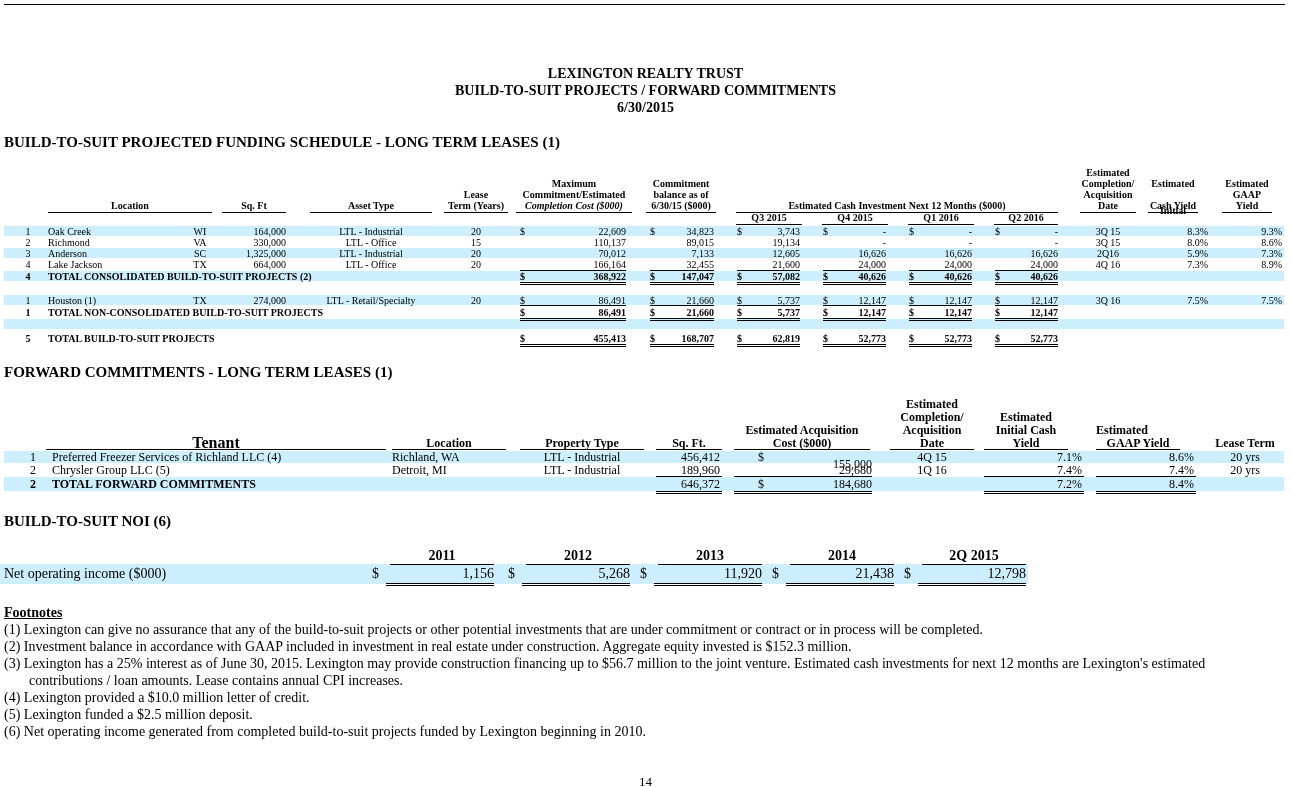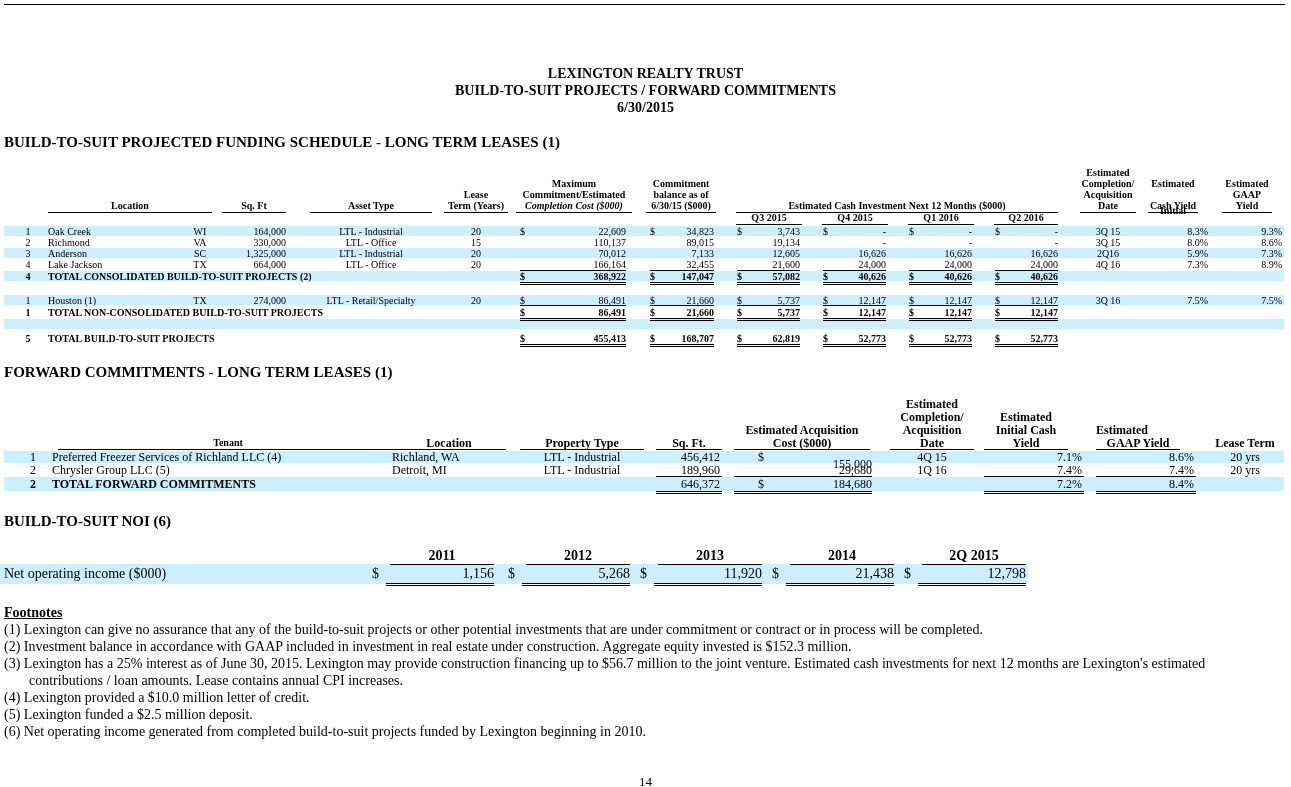--- a/index.html
+++ b/index.html
@@ -230,21 +230,21 @@
       <div class="cell t9 num b" style="left: 922px; top: 333px; width: 50px;">52,773</div>
       <div class="abs dline" style="left: 995px; top: 333px; width: 63px; height: 11px;"></div>
       <div class="cell t9 b" style="left: 995px; top: 333px;">$</div>
       <div class="cell t9 num b" style="left: 1008px; top: 333px; width: 50px;">52,773</div>
     </div>
 </div>
 
 <div class="abs section-title" style="top:364px;">FORWARD COMMITMENTS - LONG TERM LEASES (1)</div>
 
 <div id="fwd-table">
-  <div class="cell hdr ul t12" style="left:58px; top:437px; width:340px; font-size:10px; line-height:12px;">Tenant</div>
+  <div class="cell hdr ul t12" style="left:46px; top:437px; width:340px; font-size:16px; line-height:12px;">Tenant</div>
   <div class="cell hdr ul" style="left:392px; top:437px; width:114px; font-size:12px; line-height:12px;">Location</div>
   <div class="cell hdr ul" style="left:520px; top:437px; width:124px; font-size:12px; line-height:12px;">Property Type</div>
   <div class="cell hdr ul" style="left:656px; top:437px; width:66px; font-size:12px; line-height:12px;">Sq. Ft.</div>
   <div class="cell hdr" style="left:734px; top:424px; width:136px; font-size:12px; line-height:12px;">Estimated Acquisition</div>
   <div class="cell hdr ul" style="left:734px; top:437px; width:136px; font-size:12px; line-height:12px;">Cost ($000)</div>
   <div class="cell hdr" style="left:890px; top:398px; width:84px; font-size:12px; line-height:12px;">Estimated</div>
   <div class="cell hdr" style="left:890px; top:411px; width:84px; font-size:12px; line-height:12px;">Completion/</div>
   <div class="cell hdr" style="left:890px; top:424px; width:84px; font-size:12px; line-height:12px;">Acquisition</div>
   <div class="cell hdr ul" style="left:890px; top:437px; width:84px; font-size:12px; line-height:12px;">Date</div>
   <div class="cell hdr" style="left:984px; top:411px; width:84px; font-size:12px; line-height:12px;">Estimated</div>

